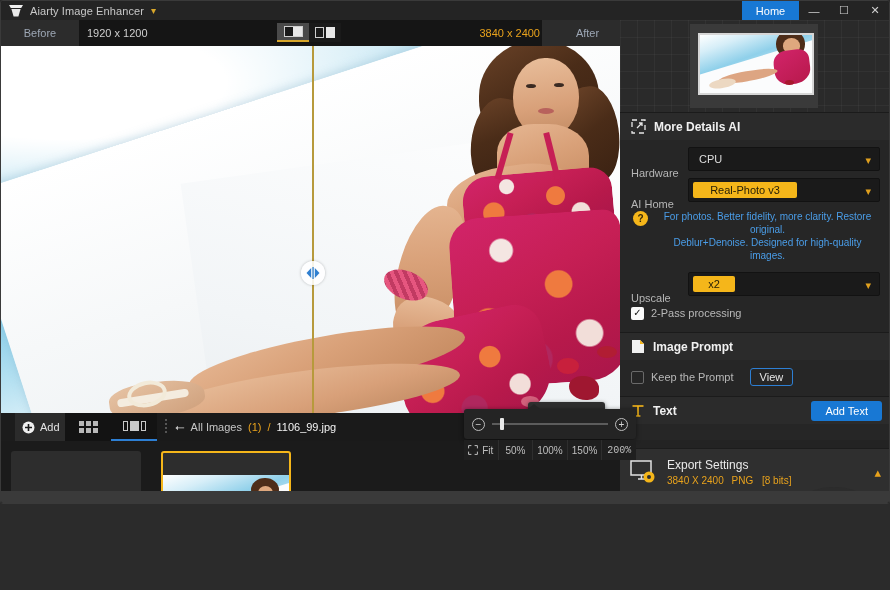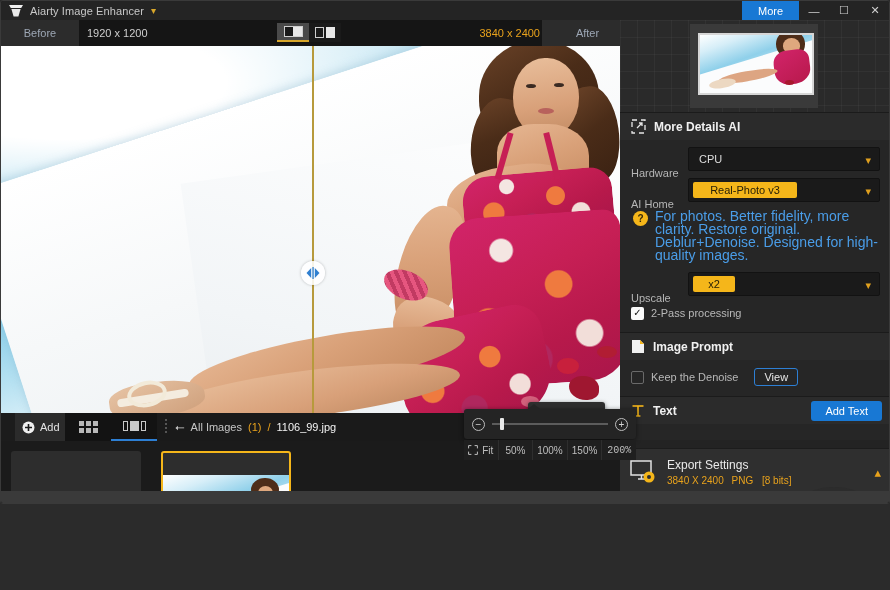--- a/index.html
+++ b/index.html
@@ -213,21 +213,21 @@
   .pill.sm { min-width: 42px; }
   .sel.pilled { padding-left: 4px; }
   .hint {
     display: flex; gap: 7px; padding: 1px 0 4px 2px;
   }
   .hint-icon {
     flex: 0 0 auto; width: 15px; height: 15px; border-radius: 50%;
     background: #f5b61a; color: #33270a; font-size: 10px; font-weight: bold;
     display: flex; align-items: center; justify-content: center; margin-top: 1px;
   }
-  .hint-text { color: #4a9de8; font-size: 14px; line-height: 13px; }
+  .hint-text { color: #4a9de8; font-size: 10px; line-height: 13px; text-align: center; }
   .chk-row { display: flex; align-items: center; gap: 7px; height: 20px; margin-top: 2px; }
   .chk {
     width: 13px; height: 13px; border-radius: 2px; background: #fbfbfb;
     display: flex; align-items: center; justify-content: center;
     color: #111; font-size: 10px; line-height: 1;
   }
   .chk.empty { background: #262626; border: 1px solid #6a6a6a; }
   .chk-lbl { color: #b8b8b8; font-size: 11px; }
   .btn-outline {
     border: 1px solid #2d7fd4; color: #e6e6e6; background: transparent;
@@ -412,21 +412,21 @@
     <span class="tb-logo">
       <svg width="16" height="14" viewBox="0 0 16 14">
         <path d="M1 1 L15 1 L13.2 4 L2.8 4 Z" fill="#f0f0f0"></path>
         <path d="M3.4 5 L12.6 5 L10.4 12.6 L5.6 12.6 Z" fill="#e8e8e8"></path>
       </svg>
     </span>
     <span class="tb-title">Aiarty Image Enhancer</span>
     <span class="tb-caret">▾</span>
 
     <div class="tb-right">
-      <div class="tb-home">More</div>
+      <div class="tb-home">Home</div>
       <div class="tb-btn">—</div>
       <div class="tb-btn">☐</div>
       <div class="tb-btn close">✕</div>
     </div>
   </div>
 
   <div class="comparebar">
     <div class="cb-before">Before</div>
     <div class="cb-dim-left">1920 x 1200</div>
 
@@ -697,21 +697,21 @@
     <div class="sect-head">
       <svg width="14" height="15" viewBox="0 0 14 15">
         <path d="M1 1h8l4 4v9H1z" fill="#f2f2f2"></path>
         <path d="M9 1v4h4z" fill="#f5b61a"></path>
       </svg>
       <span class="sect-title">Image Prompt</span>
     </div>
     <div class="sect-body">
       <div class="chk-row" style="margin-top:0;">
         <span class="chk empty"></span>
-        <span class="chk-lbl">Keep the Denoise</span>
+        <span class="chk-lbl">Keep the Prompt</span>
         <span class="btn-outline">View</span>
       </div>
     </div>
 
     <div class="sect-head withbtn">
       <svg width="14" height="14" viewBox="0 0 14 14">
         <path d="M1.5 2h11" stroke="#f5b61a" stroke-width="1.6"></path>
         <path d="M7 2v10" stroke="#f5b61a" stroke-width="1.6"></path>
         <path d="M4.6 12h4.8" stroke="#f5b61a" stroke-width="1.4"></path>
       </svg>

